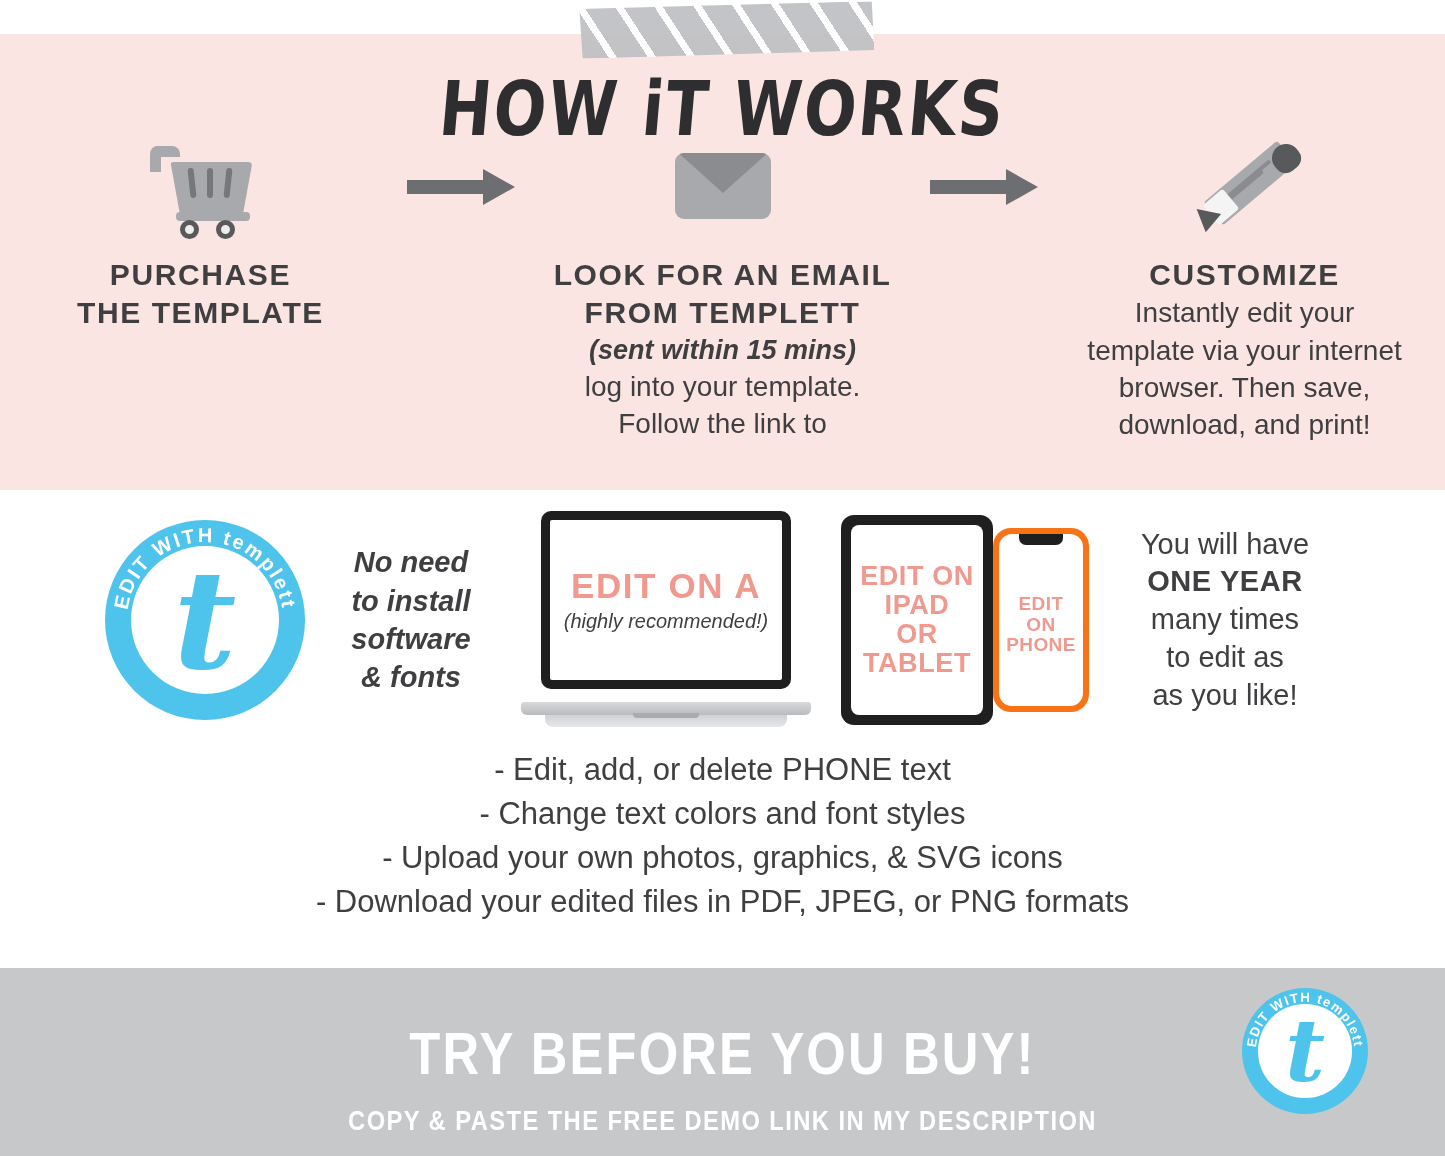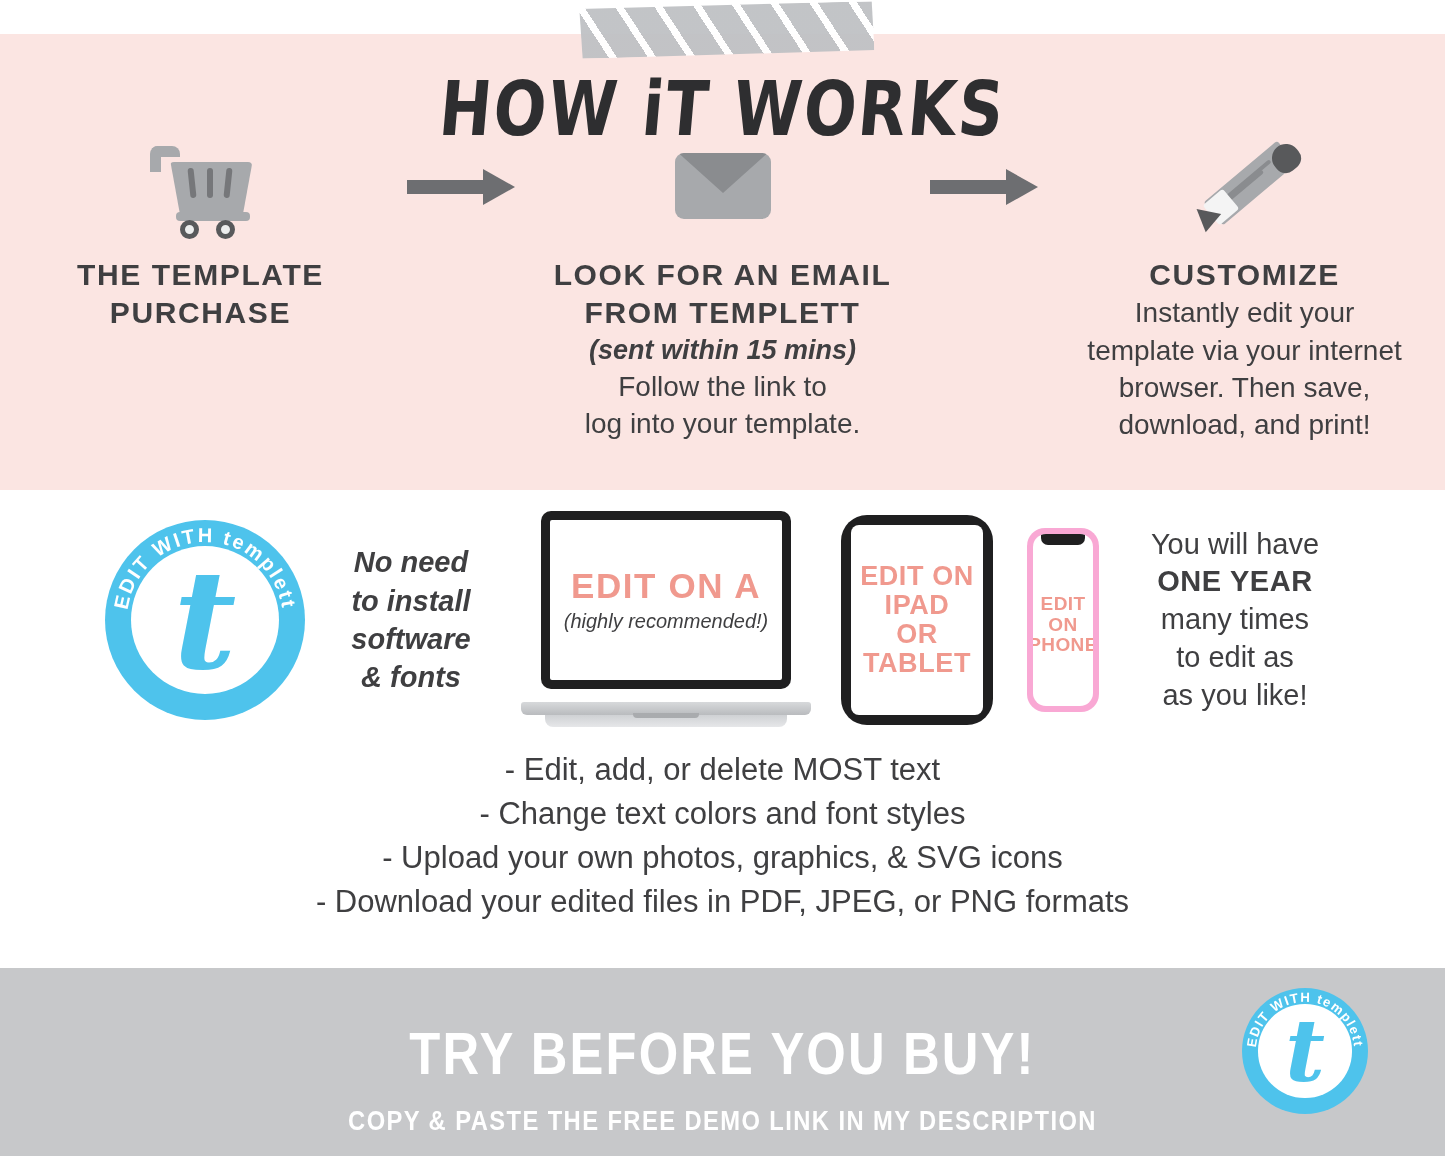--- a/index.html
+++ b/index.html
@@ -223,35 +223,35 @@
     color: #f0998e; font-weight: 700; font-size: 35px; letter-spacing: 1.6px;
     line-height: 1.06; text-align: center;
   }
   .dev-note {
     color: #3f3f41; font-style: italic; font-size: 20px; margin-top: 6px;
   }
 
   
   .ipad {
     position: relative; width: 152px; height: 210px; margin-left: 30px; flex: none;
-    background: #1f1f20; border-radius: 26px; padding: 10px;
+    background: #1f1f20; border-radius: 13px; padding: 10px;
   }
   .ipad .screen {
     width: 100%; height: 100%; background: #fff; border-radius: 8px;
     display: flex; align-items: center; justify-content: center;
   }
   .dev-ipad {
     color: #f0998e; font-weight: 700; font-size: 27px; letter-spacing: .6px;
     line-height: 1.08; text-align: center;
   }
 
   
   .phone {
-    position: relative; width: 72px; height: 184px; margin-left: 34px; flex: none;
-    background: #f9a8d4; border-radius: 18px; padding: 6px;
+    position: relative; width: 96px; height: 184px; flex: none;
+    background: #f97316; border-radius: 18px; padding: 6px;
   }
   .phone .screen {
     position: relative; width: 100%; height: 100%; background: #fff; border-radius: 13px;
     display: flex; align-items: center; justify-content: center; overflow: hidden;
   }
   .phone .notch {
     position: absolute; left: 50%; top: 0; transform: translateX(-50%);
     width: 44px; height: 11px; background: #1f1f20;
     border-radius: 0 0 7px 7px;
   }
@@ -315,22 +315,22 @@
           <div class="basket"></div>
           <div class="rib r1"></div>
             <div class="rib r2"></div>
             <div class="rib r3"></div>
           <div class="bar"></div>
           <div class="wheel w1"></div>
             <div class="wheel w2"></div>
         </div>
       </div>
       <div class="step-head">
+        <div>PURCHASE</div>
         <div>THE TEMPLATE</div>
-        <div>PURCHASE</div>
       </div>
     </div>
 
     <div class="arrow-wrap">
       <div class="arrow">
           <div class="shaft"></div>
           <div class="head"></div>
         </div>
     </div>
 
@@ -340,22 +340,22 @@
             <div class="flap2"></div>
             <div class="flap"></div>
           </div>
       </div>
       <div class="step-head">
         <div>LOOK FOR AN EMAIL</div>
         <div>FROM TEMPLETT</div>
       </div>
       <div class="step-sub-italic">(sent within 15 mins)</div>
       <div class="step-body">
+        <div>log into your template.</div>
         <div>Follow the link to</div>
-        <div>log into your template.</div>
       </div>
     </div>
 
     <div class="arrow-wrap">
       <div class="arrow">
           <div class="shaft"></div>
           <div class="head"></div>
         </div>
     </div>
 
@@ -449,21 +449,21 @@
     <div class="oneyear">
       <div>You will have</div>
       <div class="strong">ONE YEAR</div>
       <div>many times</div>
       <div>to edit as</div>
       <div>as you like!</div>
     </div>
   </div>
 
   <div class="bullets">
-    <div>- Edit, add, or delete MOST text</div>
+    <div>- Edit, add, or delete PHONE text</div>
     <div>- Change text colors and font styles</div>
     <div>- Upload your own photos, graphics, &amp; SVG icons</div>
     <div>- Download your edited files in PDF, JPEG, or PNG formats</div>
   </div>
 
   <div class="footer">
     <div class="footer-title">TRY BEFORE YOU BUY!</div>
     <div class="footer-sub">COPY &amp; PASTE THE FREE DEMO LINK IN MY DESCRIPTION</div>
   </div>
 

